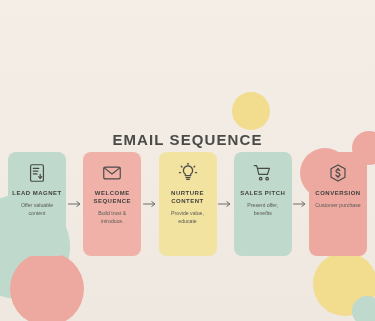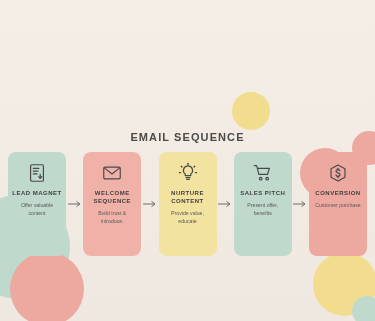--- a/index.html
+++ b/index.html
@@ -74,21 +74,21 @@
     height: 30px;
     background: #bfd9cd;
   }
 
   .diagram-title {
     position: absolute;
     left: 0;
     right: 0;
     top: 131px;
     text-align: center;
-    font-size: 11px;
+    font-size: 15px;
     letter-spacing: 1.1px;
     color: #4a4a48;
     font-weight: 700;
   }
 
   .flow {
     position: absolute;
     left: 8px;
     top: 152px;
     width: 359px;

